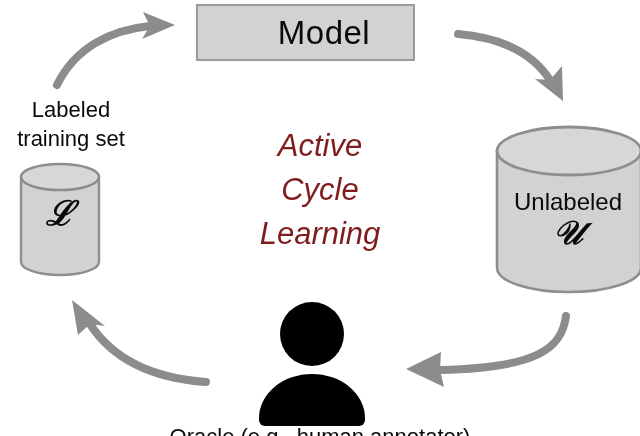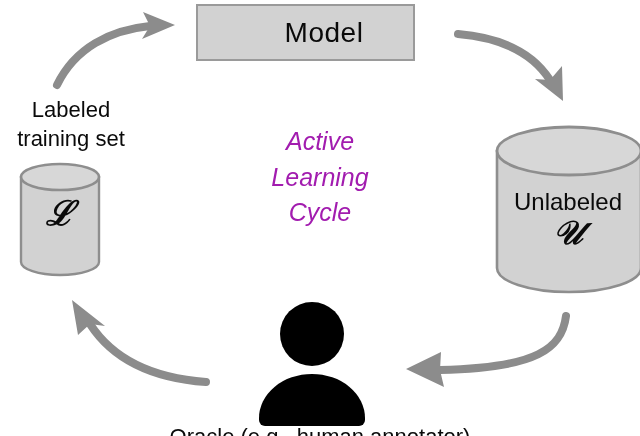--- a/index.html
+++ b/index.html
@@ -35,21 +35,21 @@
     width: 219px;
     height: 57px;
     background: #d2d2d2;
     border: 2px solid #9a9a9a;
     box-sizing: border-box;
     display: flex;
     align-items: center;
     justify-content: center;
   }
   .model-label {
-    font-size: 28px;
+    font-size: 33px;
     color: #0a0a0a;
     letter-spacing: 0.5px;
     line-height: 1;
     margin-left: 37px;
   }
 
   
   .labeled-caption {
     position: absolute;
     left: -8px;
@@ -62,22 +62,22 @@
   }
   .labeled-caption .ln { display: block; white-space: nowrap; }
 
   .cycle-caption {
     position: absolute;
     left: 236px;
     top: 124px;
     width: 168px;
     text-align: center;
     font-style: italic;
-    font-size: 25px;
-    color: #a21caf;
+    font-size: 31px;
+    color: #7f1d1d;
     line-height: 1.42;
   }
   .cycle-caption .ln { display: block; }
 
   .bottom-caption {
     position: absolute;
     left: 140px;
     top: 424px;
     width: 360px;
     text-align: center;
@@ -173,22 +173,22 @@
 
   <div class="labeled-caption">
     <span class="ln">Labeled</span>
     <span class="ln">training set</span>
   </div>
 
   <div class="cyl-text cyl-L">ℒ</div>
 
   <div class="cycle-caption">
     <span class="ln">Active</span>
+    <span class="ln">Cycle</span>
     <span class="ln">Learning</span>
-    <span class="ln">Cycle</span>
   </div>
 
   <div class="cyl-text cyl-U-word">Unlabeled</div>
   <div class="cyl-text cyl-U-sym">𝒰</div>
 
   <div class="bottom-caption">Oracle (e.g., human annotator)</div>
 
 </div>
 
 </body></html>

